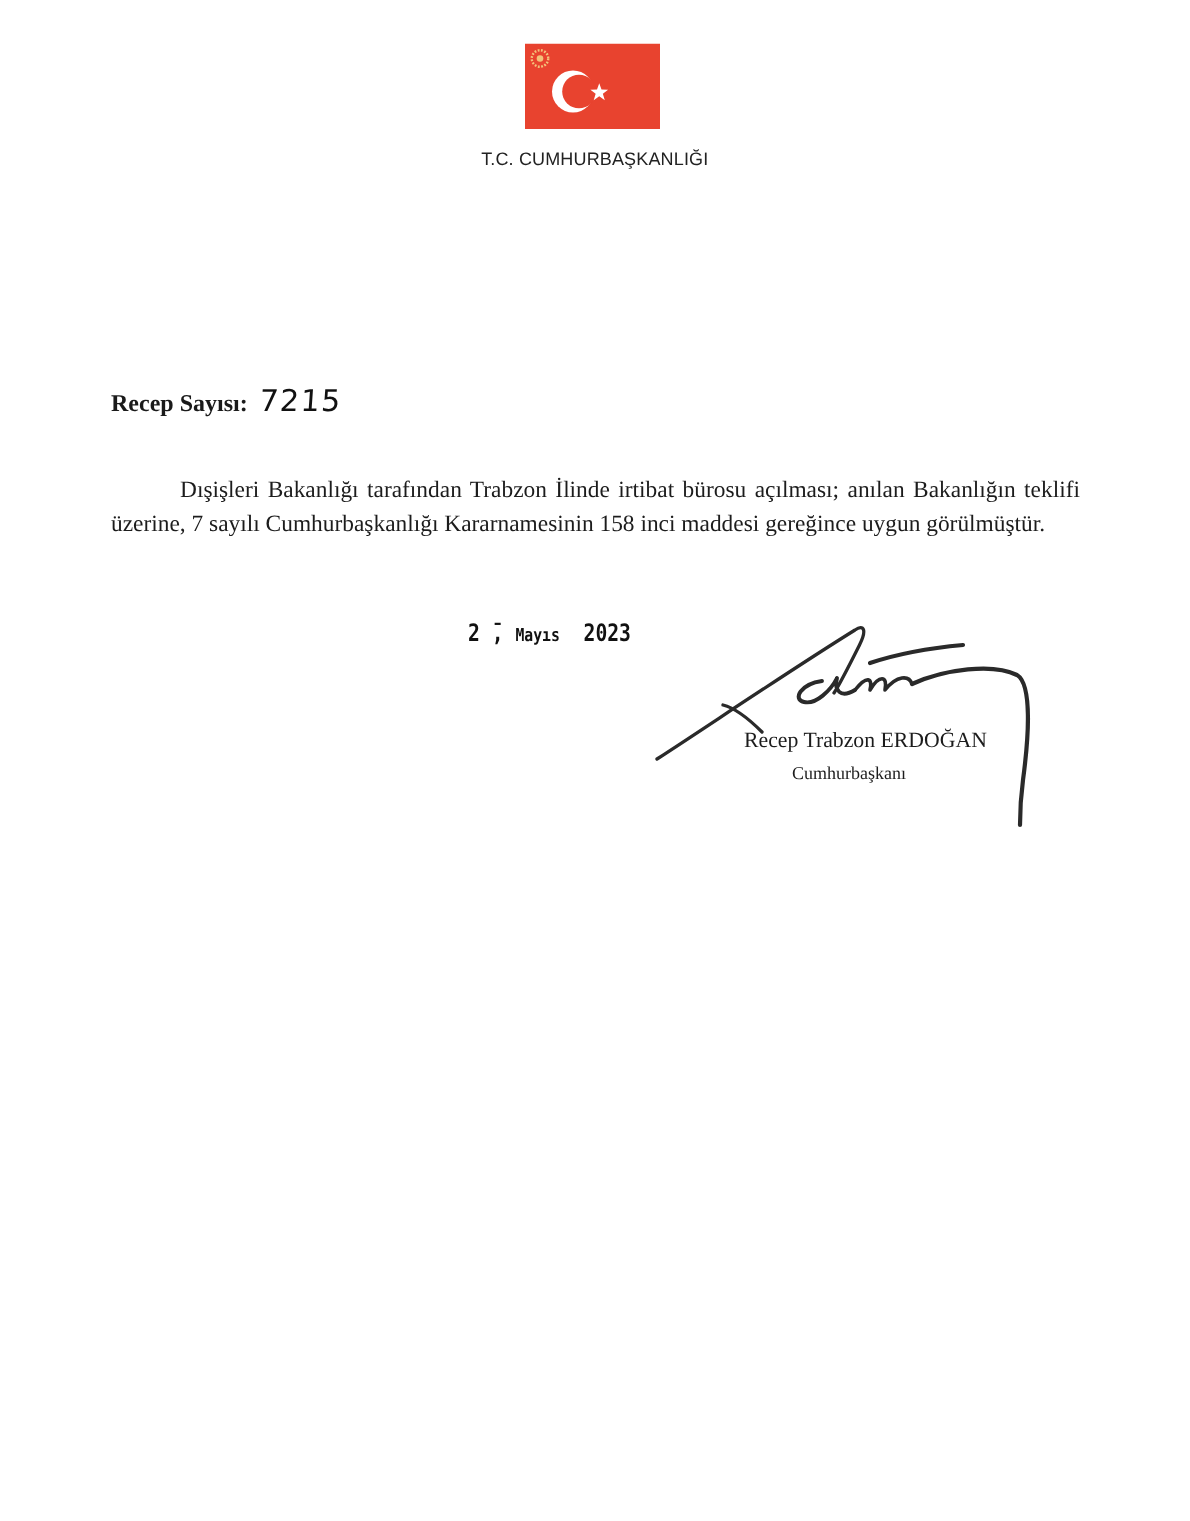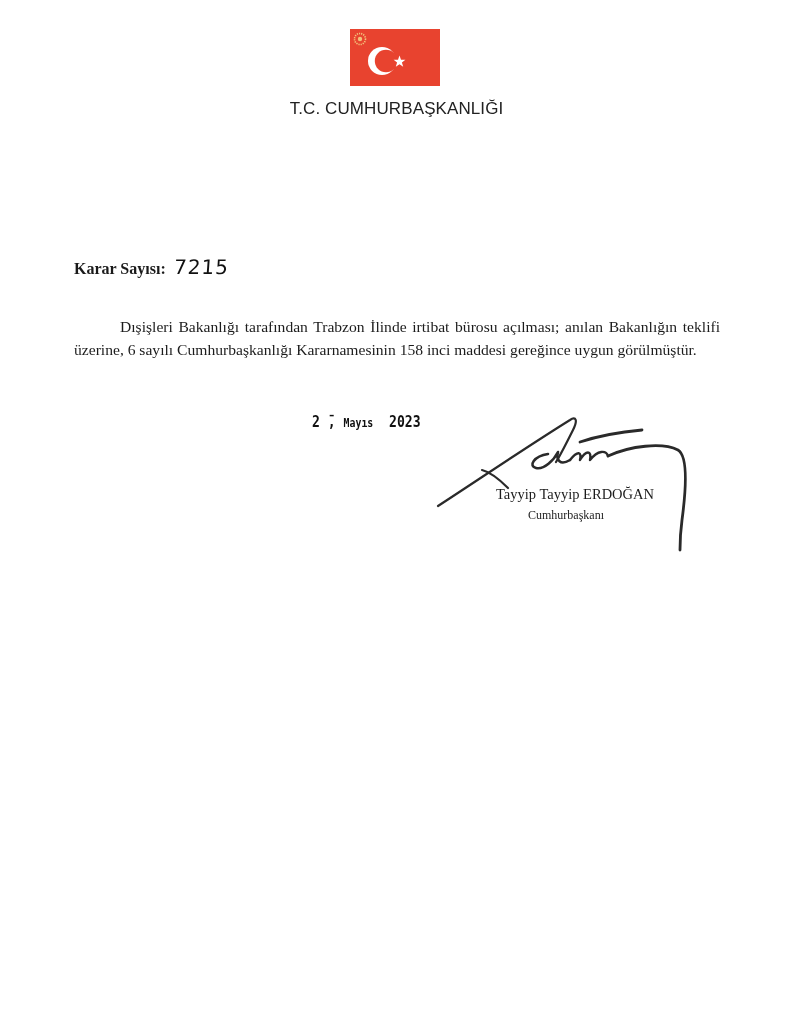--- a/index.html
+++ b/index.html
@@ -1,18 +1,18 @@
 <!DOCTYPE html>
 <html><head>
   <meta charset="utf-8">
   <style>
     html, body { margin: 0; padding: 0; background: #ffffff; }
     body { width: 793px; height: 1014px; position: relative; overflow: hidden; font-family: "Liberation Serif", serif; color: #1a1a1a; }
     .flag { position: absolute; left: 350px; top: 29px; width: 90px; height: 57px; }
-    .header-title { position: absolute; left: 0; width: 793px; top: 99px; text-align: center; font-family: "Liberation Sans", sans-serif; font-size: 17px; letter-spacing: 0.1px; color: #222; }
+    .header-title { position: absolute; left: 0; width: 793px; top: 99px; text-align: center; font-family: "Liberation Sans", sans-serif; font-size: 12px; letter-spacing: 0.1px; color: #222; }
     .decision-line { position: absolute; left: 74px; top: 255px; font-size: 16px; font-weight: bold; }
     .decision-number { font-family: "DejaVu Sans", sans-serif; font-weight: normal; font-size: 20px; margin-left: 8px; letter-spacing: 1px; color: #111; transform: skewX(-4deg); display: inline-block; }
     .body-text { position: absolute; left: 74px; top: 315px; width: 646px; font-size: 15.6px; line-height: 23px; text-align: justify; color: #1c1c1c; }
     .body-text .indent { display: inline-block; width: 46px; }
     .date-stamp { position: absolute; left: 312px; top: 412px; font-family: "DejaVu Sans Mono", monospace; font-weight: bold; font-size: 16px; color: #111; transform: scaleX(0.82); transform-origin: left top; white-space: pre; }
     .date-stamp .month { font-size: 12px; }
     .signature { position: absolute; left: 430px; top: 410px; width: 270px; height: 150px; }
     .signer-name { position: absolute; left: 496px; top: 486px; font-size: 14.5px; color: #1c1c1c; white-space: nowrap; }
     .signer-title { position: absolute; left: 528px; top: 508px; font-size: 12px; color: #1c1c1c; white-space: nowrap; }
   </style>
@@ -30,38 +30,38 @@
   <circle cx="32" cy="32" r="14" fill="#ffffff"></circle>
   <circle cx="36" cy="32" r="11.2" fill="#e8432f"></circle>
 
   <polygon fill="#ffffff" points="50,32 43.8,34.6 44.1,27.9 40,33.2 46.3,35.9 41.9,31 48,28.6 43.8,28.6" opacity="0"></polygon>
   <polygon fill="#ffffff" points="49.5,26.5 51.0,30.7 55.4,30.8 51.9,33.5 53.2,37.8 49.5,35.2 45.8,37.8 47.1,33.5 43.6,30.8 48.0,30.7"></polygon>
 </svg>
 
 <div class="header-title">T.C. CUMHURBAŞKANLIĞI</div>
 
 <div class="decision-line">
-  <span>Karar Sayısı:</span><span class="decision-number">7215</span>
+  <span>Recep Sayısı:</span><span class="decision-number">7215</span>
 </div>
 
-<div class="body-text"><span class="indent"></span><span>Dışişleri Bakanlığı tarafından Trabzon İlinde irtibat bürosu açılması; anılan Bakanlığın teklifi üzerine, 6 sayılı Cumhurbaşkanlığı Kararnamesinin 158 inci maddesi gereğince uygun görülmüştür.</span></div>
+<div class="body-text"><span class="indent"></span><span>Dışişleri Bakanlığı tarafından Trabzon İlinde irtibat bürosu açılması; anılan Bakanlığın teklifi üzerine, 7 sayılı Cumhurbaşkanlığı Kararnamesinin 158 inci maddesi gereğince uygun görülmüştür.</span></div>
 
 <div class="date-stamp"><span>2 ̄,</span> <span class="month">Mayıs</span>  <span>2023</span></div>
 
 <svg class="signature" viewBox="0 0 270 150" xmlns="http://www.w3.org/2000/svg">
   <g fill="none" stroke="#2a2a2a" stroke-linecap="round" stroke-linejoin="round">
 
     <path d="M8,96 C45,72 95,38 140,10 C146,6 148,10 143,20 C136,34 130,46 126,52" stroke-width="2.2"></path>
 
     <path d="M52,60 C60,62 70,70 78,78" stroke-width="2.2"></path>
 
     <path d="M118,44 C104,46 98,56 106,58 C114,60 124,50 128,42 C126,50 130,56 140,50" stroke-width="2.6"></path>
 
     <path d="M140,50 C148,40 152,42 150,50 C156,40 162,40 160,50 C168,40 176,40 178,46" stroke-width="2.4"></path>
 
     <path d="M150,32 C168,26 190,22 212,20" stroke-width="2.8"></path>
 
     <path d="M178,46 C200,36 232,32 248,40 C258,46 256,80 252,110 C250,125 250,134 250,140" stroke-width="2.8"></path>
   </g>
 </svg>
 
-<div class="signer-name">Tayyip Tayyip ERDOĞAN</div>
+<div class="signer-name">Recep Trabzon ERDOĞAN</div>
 <div class="signer-title">Cumhurbaşkanı</div>
 
 </body></html>

